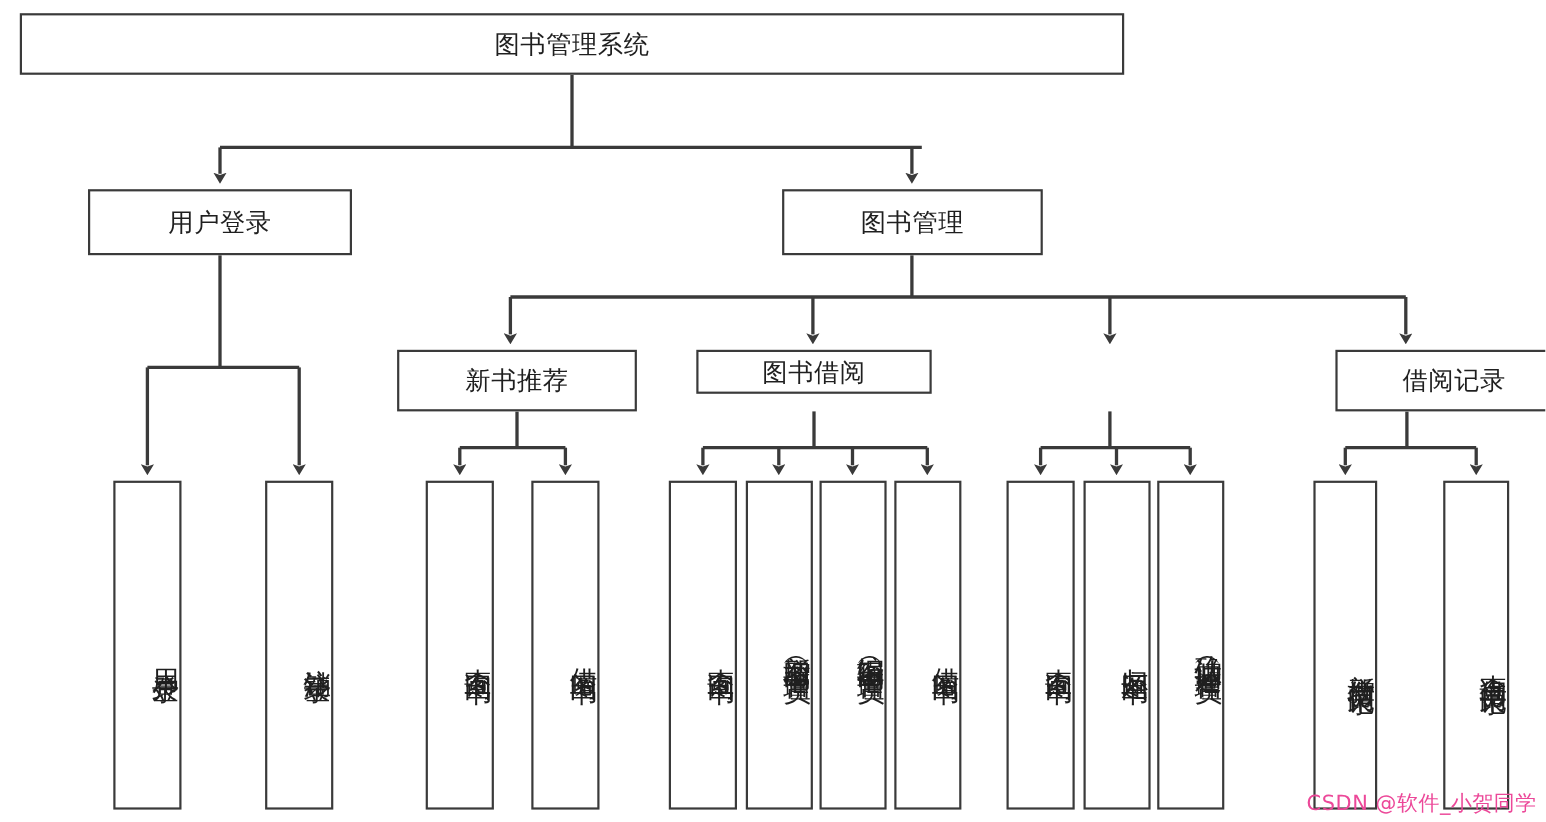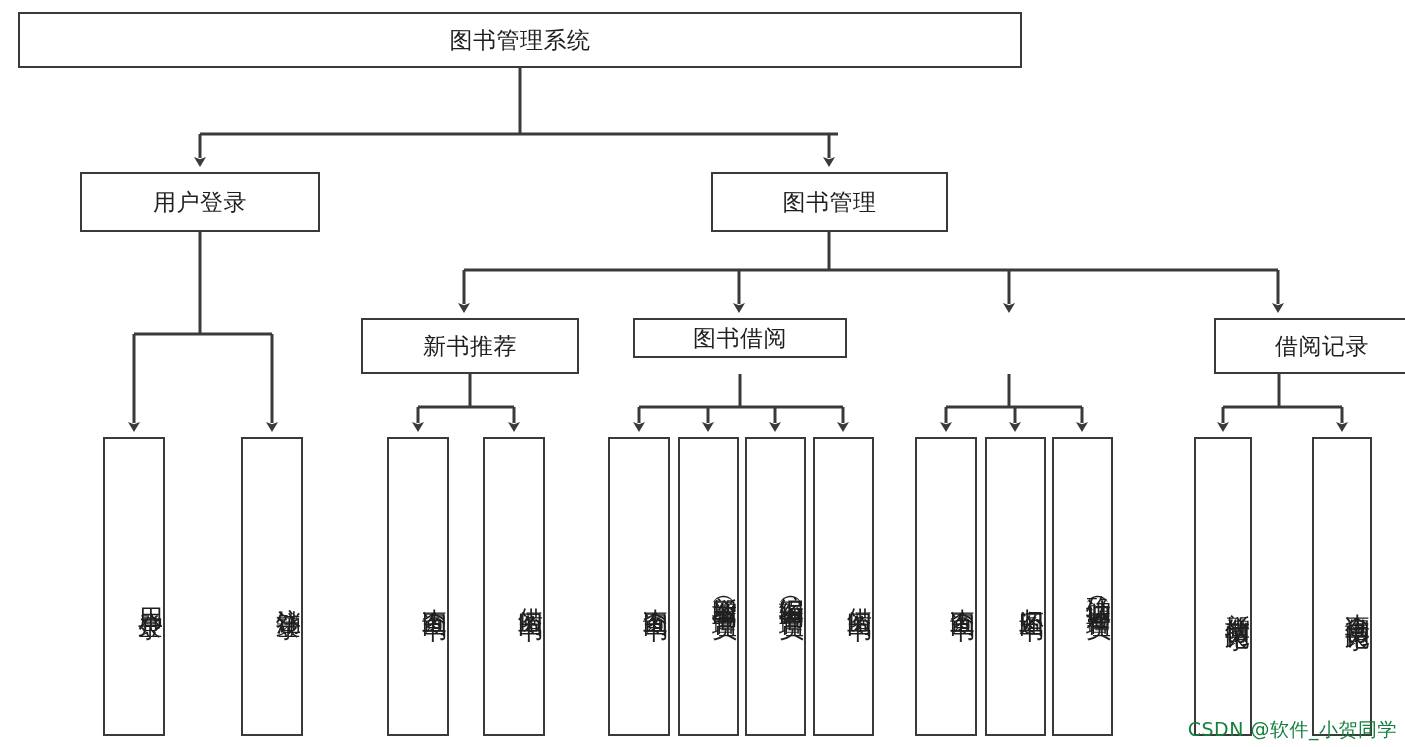--- a/index.html
+++ b/index.html
@@ -52,21 +52,21 @@
     top: 0;
     width: 1405px;
     height: 747px;
     pointer-events: none;
   }
   .watermark {
     position: absolute;
     right: 8px;
     bottom: 4px;
     font-size: 19px;
-    color: #15803d;
+    color: #ec4899;
     letter-spacing: 0.5px;
     white-space: nowrap;
   }
 </style>
 </head>
 <body>
 
 <div id="canvas">
 
   <svg class="links" viewBox="0 0 1405 747">

